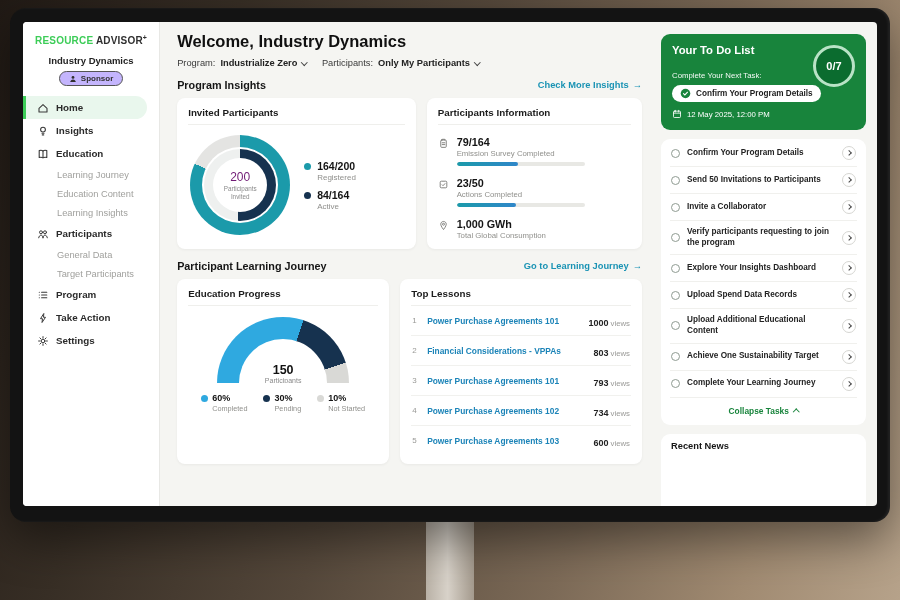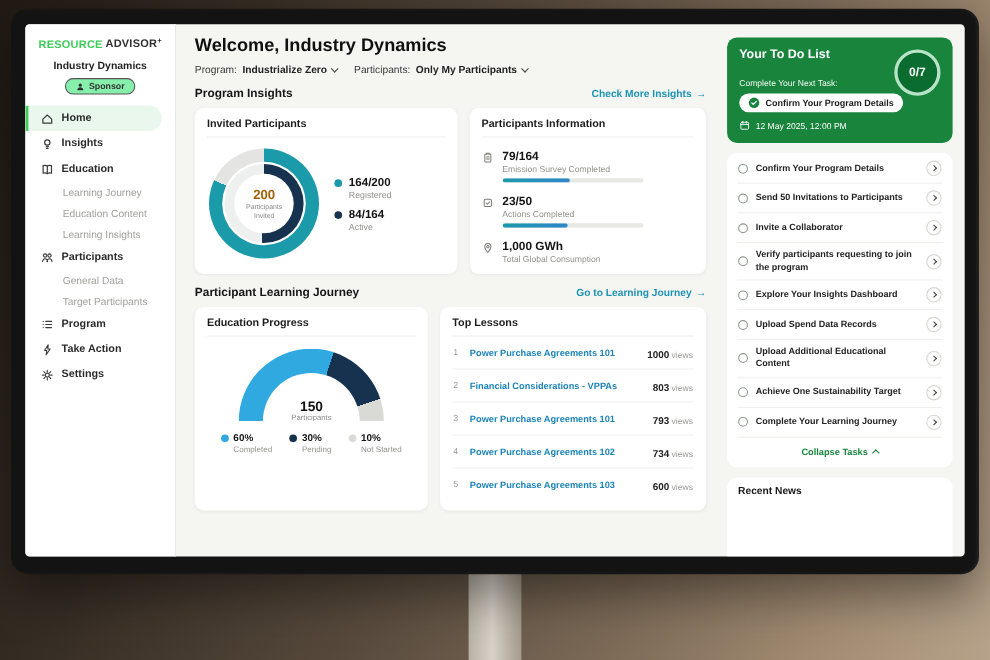--- a/index.html
+++ b/index.html
@@ -12,21 +12,21 @@
     box-shadow:0 18px 45px rgba(0,0,0,.45), inset -2px 0 3px rgba(255,255,255,.07)}
   .screen{position:absolute;left:13px;top:14px;right:13px;bottom:16px;background:#f5f5f2;border-radius:4px;
     overflow:hidden;display:flex;color:#222}
 
   
   .sidebar{flex:0 0 135px;background:#fff;border-right:1px solid #e8e8e5;padding-top:10px}
   .logo{padding:2px 12px 0;font-size:10px;font-weight:700;letter-spacing:.2px;white-space:nowrap}
   .logo .lg{color:#3dcd58}.logo .ld{color:#2f2f2f}.logo sup{font-size:7px}
   .org{margin-top:9px;text-align:center;font-size:9.5px;font-weight:700;color:#222}
   .sponsor{margin:5px auto 0;display:flex;align-items:center;gap:4px;border:1px solid #555;border-radius:10px;
-    padding:2px 9px;font-size:8px;font-weight:600;color:#333;width:fit-content;background:#86efac;cursor:pointer}
+    padding:2px 9px;font-size:8px;font-weight:600;color:#333;width:fit-content;background:#c4b5fd;cursor:pointer}
   .nav{margin-top:10px}
   .nav-item{display:flex;align-items:center;gap:7px;padding:5.5px 10px 5.5px 14px;font-size:9.8px;font-weight:700;
     color:#2b2b2b;cursor:pointer}
   .nav-item .nicon{width:12px;height:12px;flex:0 0 12px;color:#3a3a3a;display:flex;align-items:center;justify-content:center}
   .nav-item.sub{padding:4.5px 10px 4.5px 34px;color:#a0a09d;font-weight:400;font-size:9.3px}
   .nav-item.active{background:#e9f7ed;border-left:3px solid #3dcd58;padding-left:11px;border-radius:0 13px 13px 0;margin-right:12px}
 
   
   .main{flex:1;min-width:0;padding:10px 13px 0 17px}
   .h1{font-size:16.5px;font-weight:700;color:#101010}
@@ -46,21 +46,21 @@
 
   
   .don-wrap{display:flex;align-items:center;gap:14px;padding:10px 2px 4px}
   .donut{position:relative;width:100px;height:100px;flex:0 0 100px}
   .dring,.dcover{position:absolute;border-radius:50%}
   .dring.outer{inset:0}
   .dcover.c1{inset:12px;background:#fff}
   .dring.inner{inset:14px}
   .dcover.c2{inset:23px;background:#fff}
   .don-center{position:absolute;inset:23px;display:flex;flex-direction:column;align-items:center;justify-content:center;text-align:center}
-  .don-v{font-size:12px;font-weight:700;color:#a16207}
+  .don-v{font-size:12px;font-weight:400;color:#701a75}
   .don-l{font-size:6.3px;color:#8a8a8a;line-height:1.25;margin-top:1px;max-width:42px}
   .dleg{display:flex;flex-direction:column;gap:7px}
   .dleg-item{display:flex;align-items:flex-start;gap:6px}
   .dot{width:7px;height:7px;border-radius:50%;margin-top:3px;flex:0 0 7px}
   .dot.teal{background:#1b9aaa}.dot.navy{background:#16324f}
   .dleg-v{font-size:10.5px;font-weight:700;color:#141414}
   .dleg-l{font-size:8px;color:#8f8f8c;margin-top:1px}
 
   
   .pi-row{display:flex;gap:8px;margin-top:11px}

